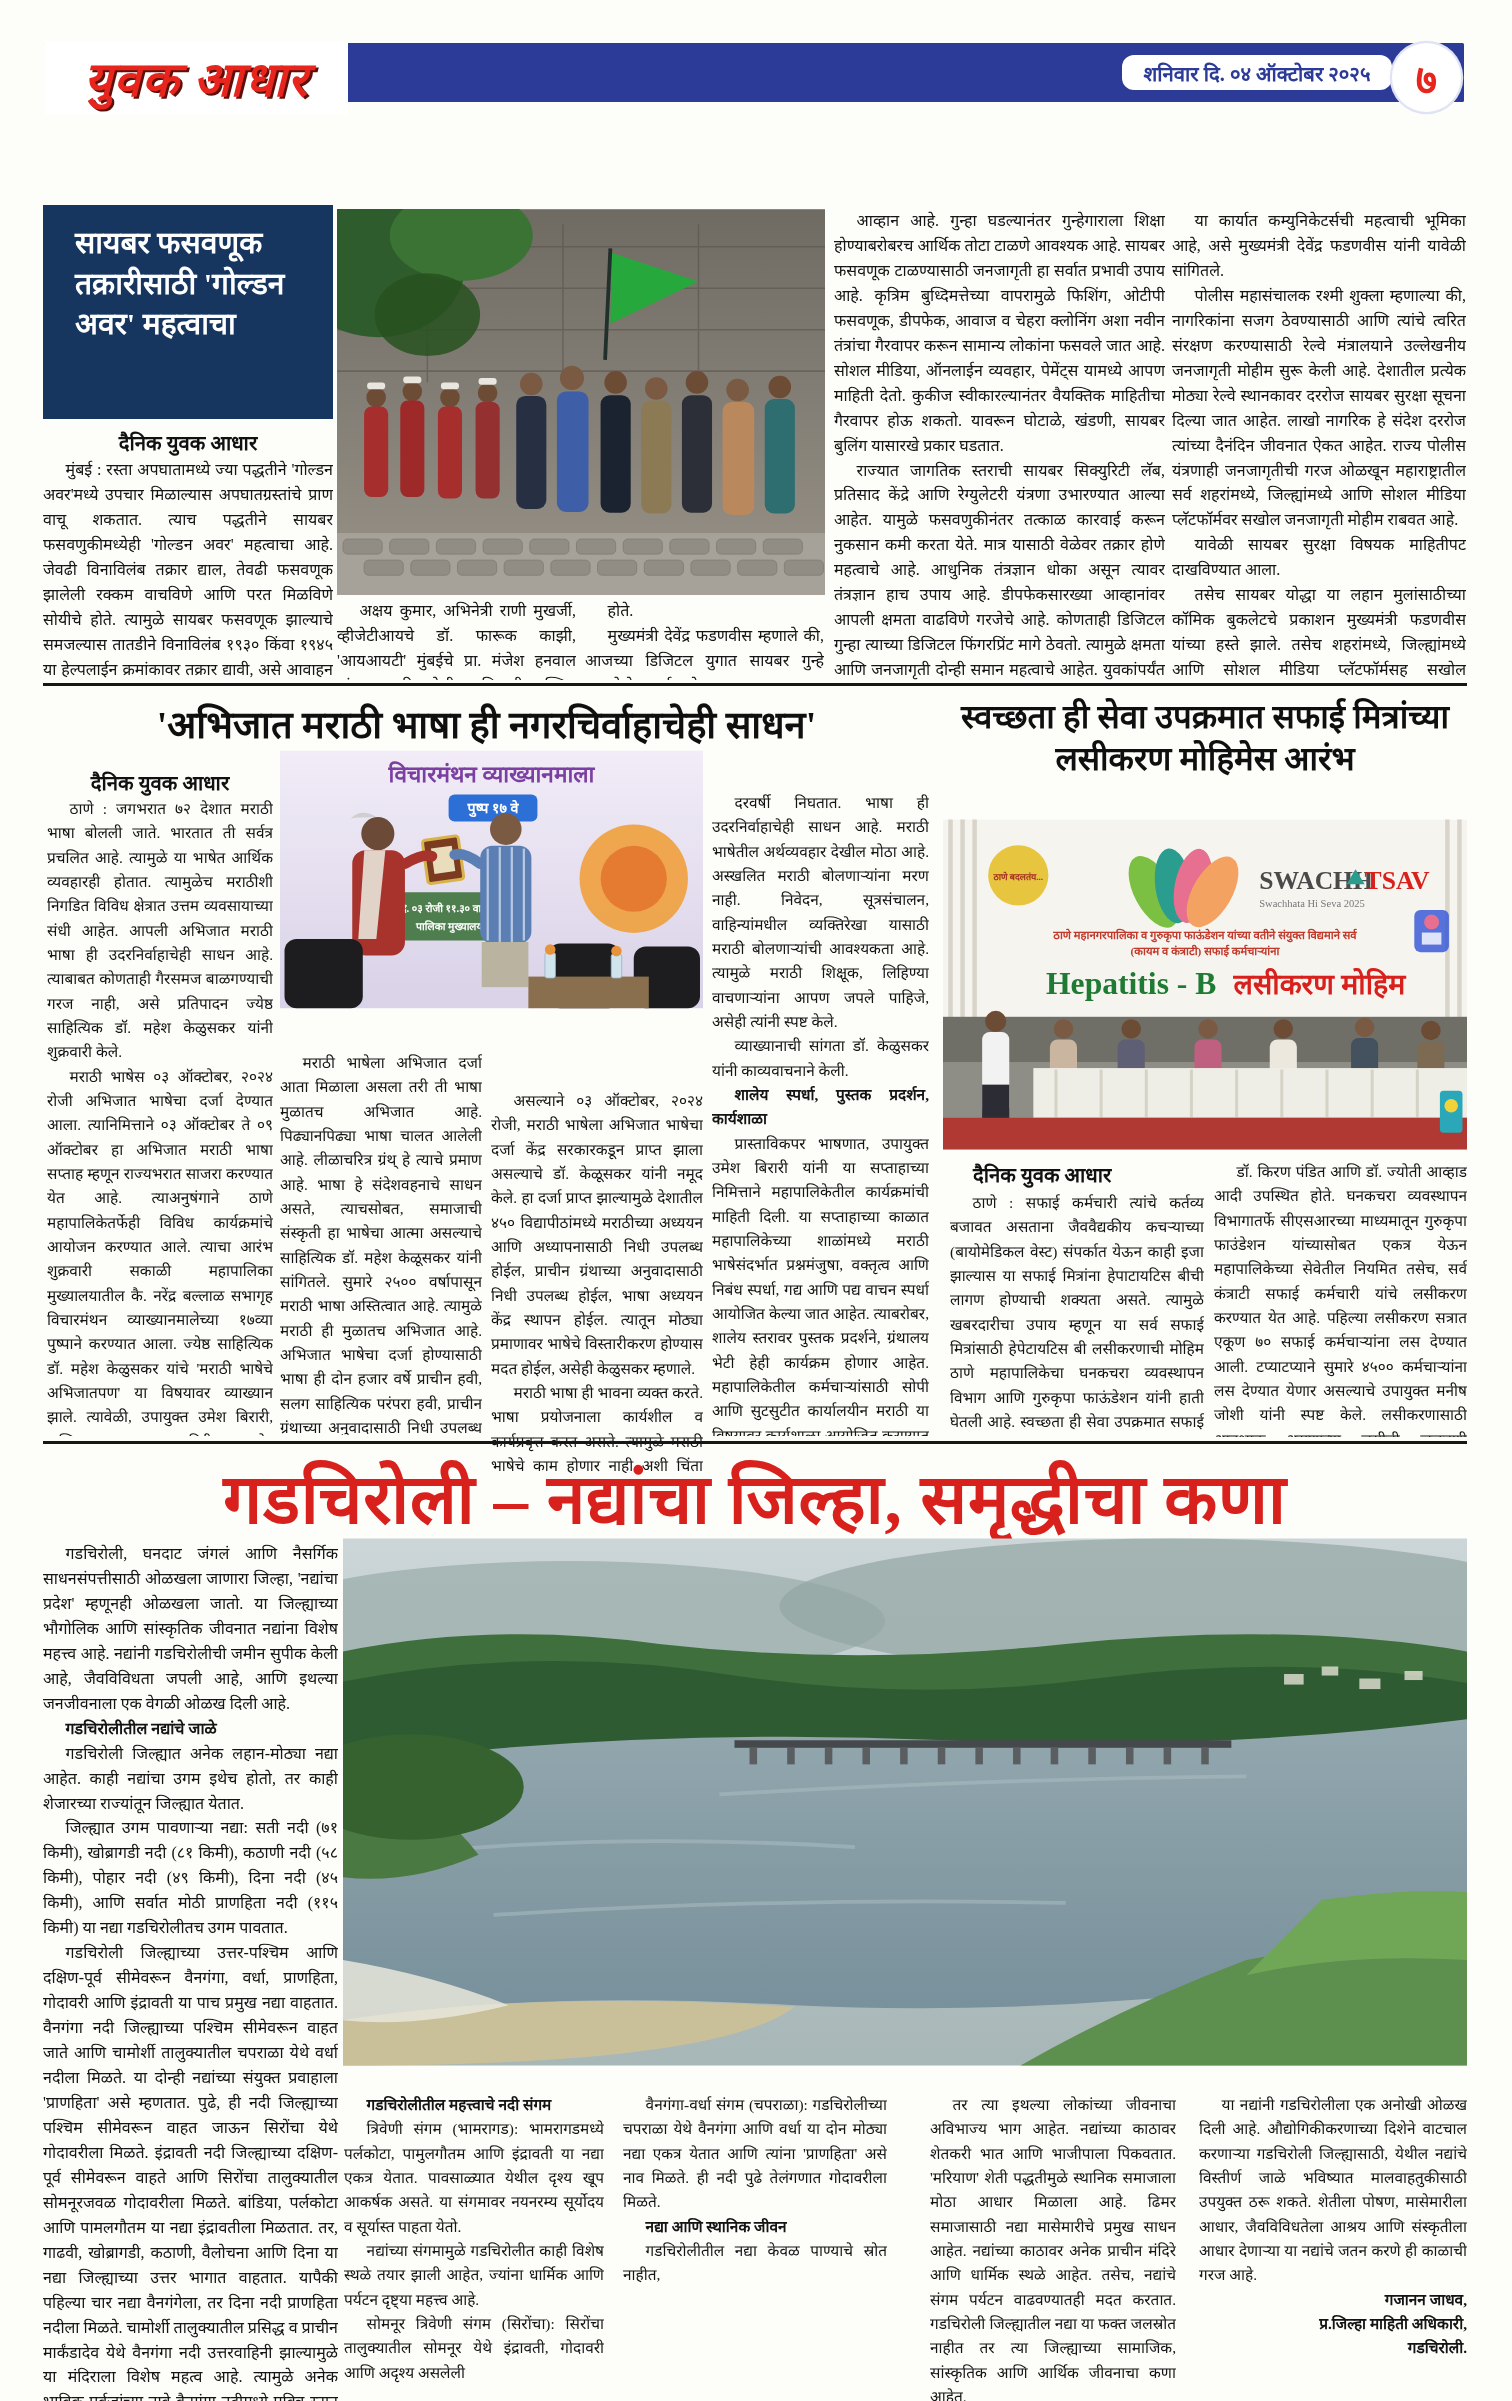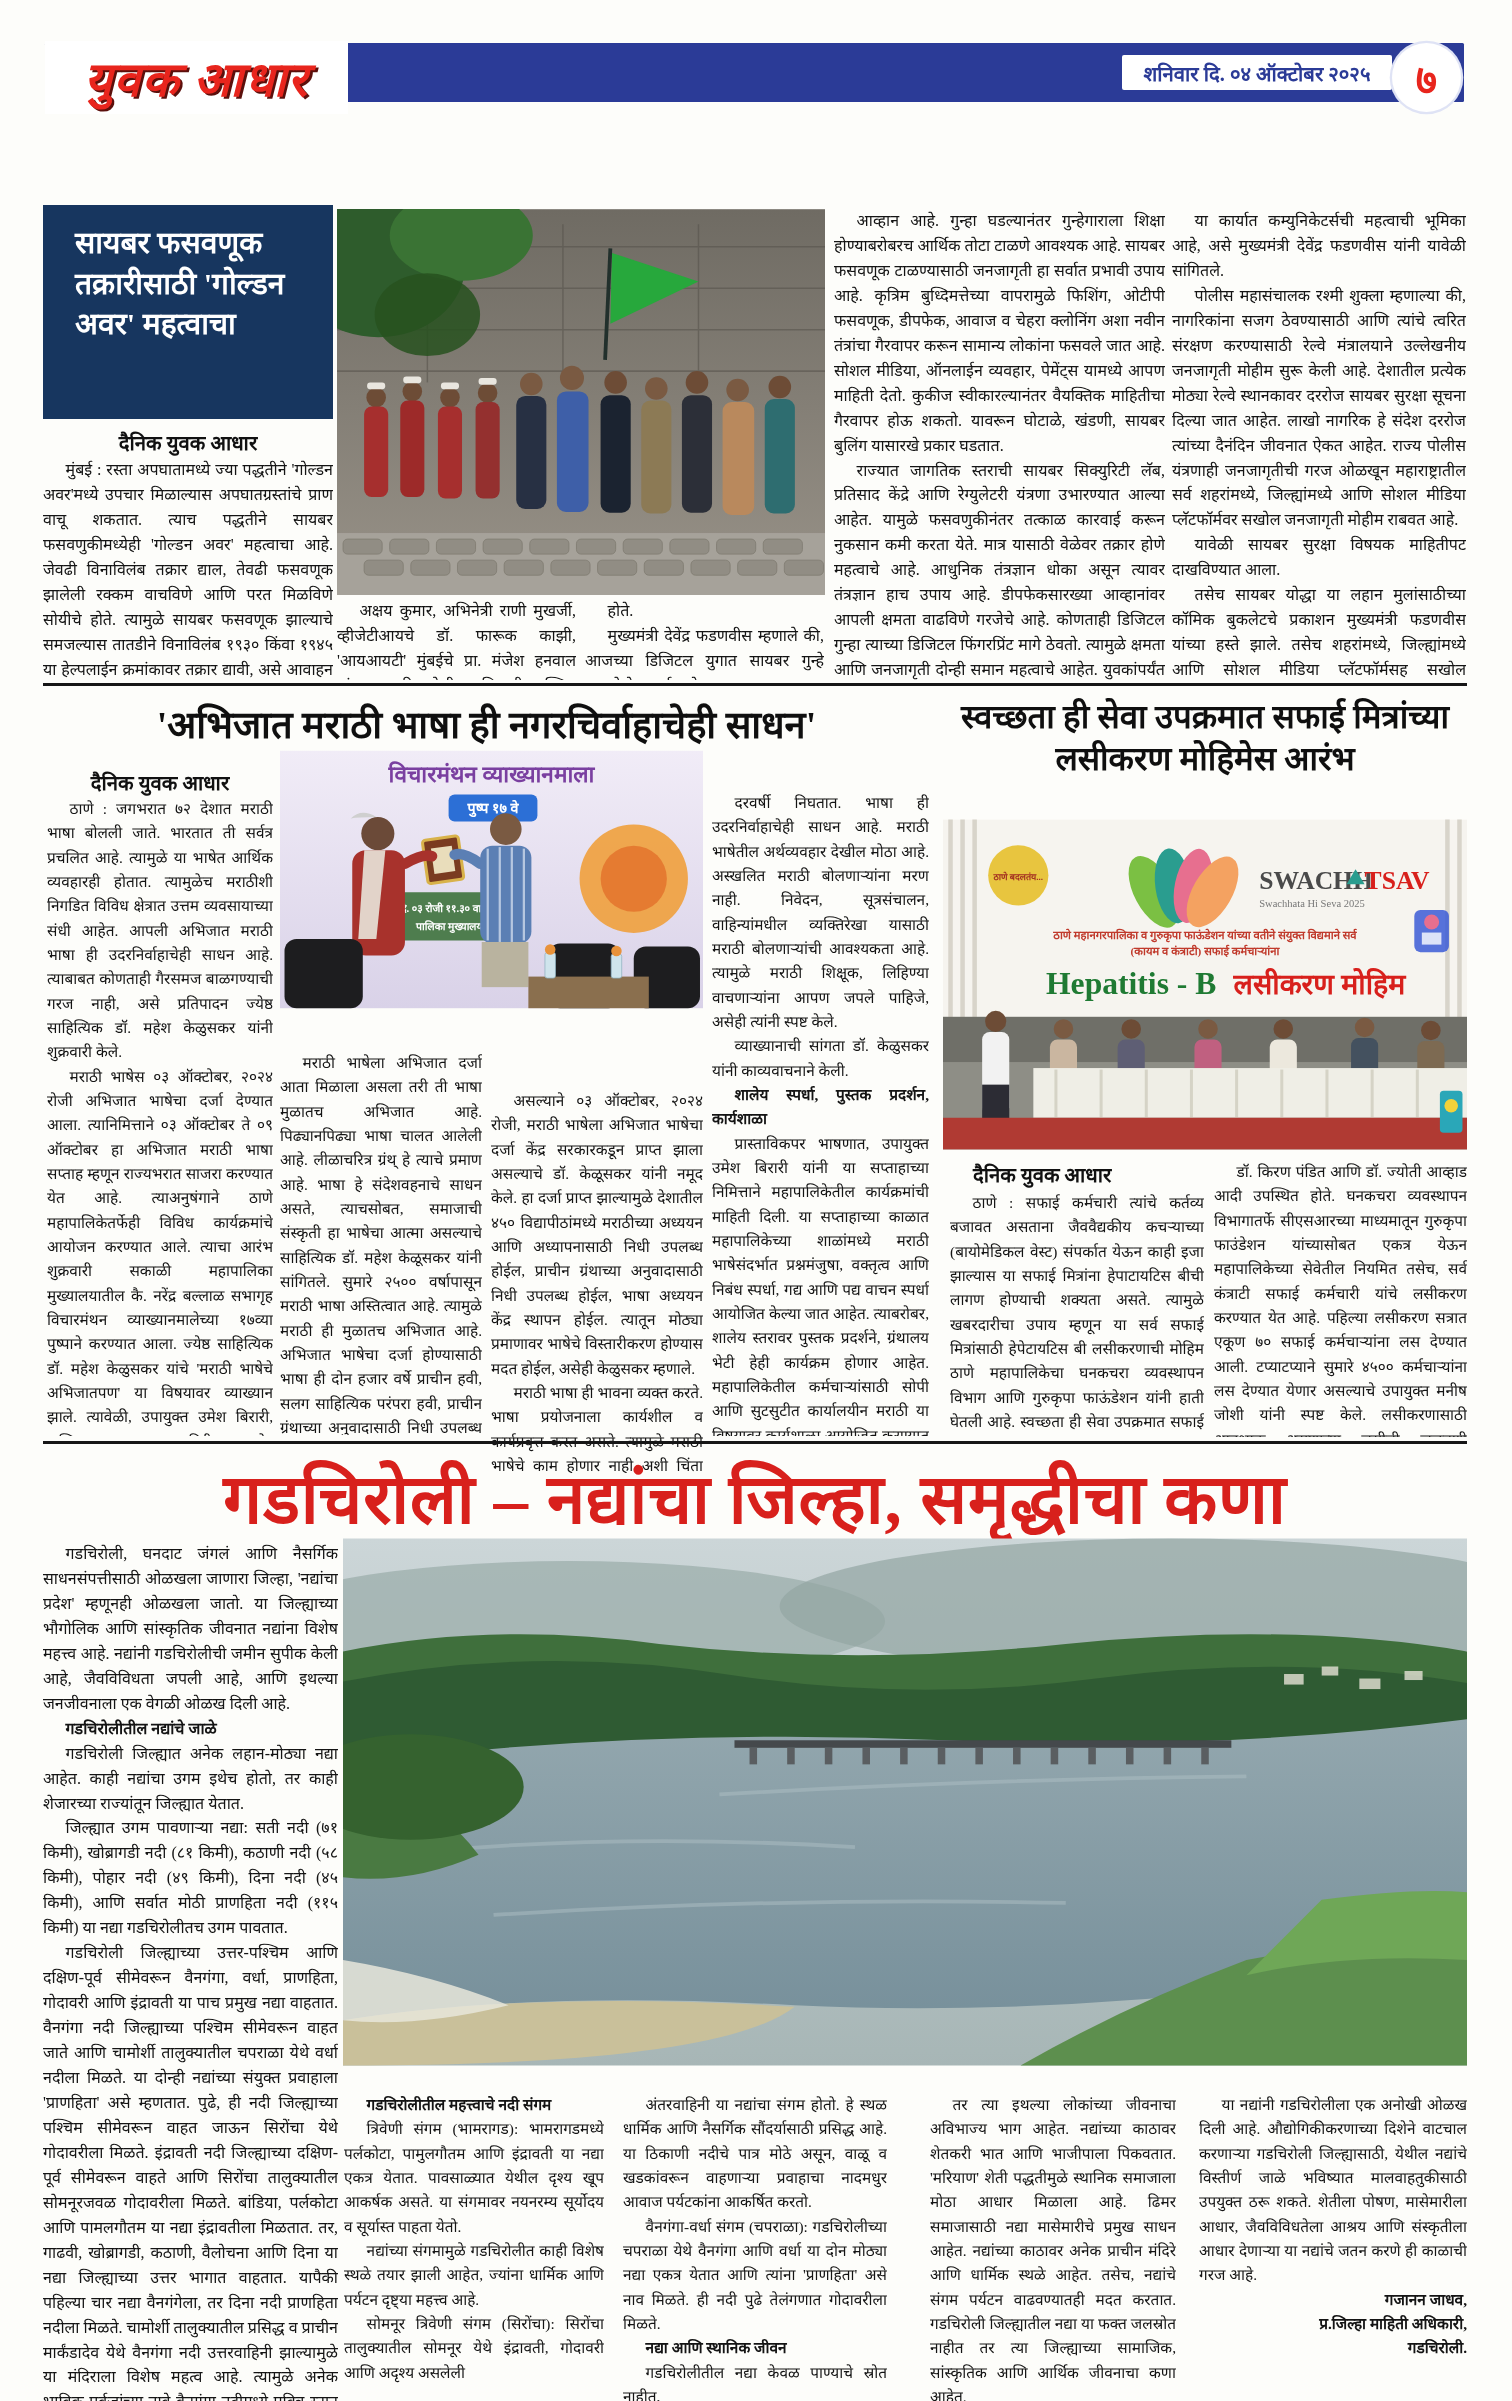--- a/index.html
+++ b/index.html
@@ -4,21 +4,21 @@
 <style>
   html,body{margin:0;padding:0;}
   body{background:#ffffff;font-family:"Liberation Serif", serif;color:#141414;}
   .page{position:relative;width:1512px;height:2401px;background:#fdfdfa;overflow:hidden;}
   .abs{position:absolute;box-sizing:border-box;}
 
   
   .mast-bar{left:45px;top:43px;width:1419px;height:59px;background:#2b3b97;border-radius:1.5px;}
   .mast-logo{left:45px;top:41px;width:303px;height:73px;background:#ffffff;display:flex;align-items:center;justify-content:center;
              font-size:48px;font-weight:bold;font-style:italic;color:#e8251d;text-shadow:2.3px 2.3px 0 #5b100c;letter-spacing:1.5px;}
-  .mast-date{left:1122px;top:55px;width:270px;height:35px;background:#ffffff;border-radius:2px;color:#2b3b97;font-weight:bold;
+  .mast-date{left:1122px;top:55px;width:270px;height:35px;background:#ffffff;border-radius:12px;color:#2b3b97;font-weight:bold;
              font-size:20.3px;display:flex;align-items:center;justify-content:center;}
   .mast-circle{left:1392px;top:43px;width:69px;height:69px;background:#ffffff;border-radius:50%;display:flex;align-items:center;
              justify-content:center;color:#e8251d;font-size:41px;font-weight:bold;box-shadow:0 0 0 2.3px #dfe3f5;}
 
   
   .h-lead{left:45px;top:123px;width:1422px;text-align:center;color:#1f2f9d;font-size:43px;font-weight:bold;
           text-shadow:2.3px 2.3px 0 rgba(31,47,157,0.22);}
   .h2{left:43px;top:697px;width:887px;text-align:center;color:#0f0f0f;font-size:38px;font-weight:bold;}
   .h3{left:943px;top:696px;width:524px;text-align:center;color:#0f0f0f;font-size:33px;font-weight:bold;line-height:1.28;}
   .h4{left:43px;top:1449px;width:1424px;text-align:center;color:#d8201c;font-size:69px;font-weight:bold;letter-spacing:0.8px;}
@@ -422,21 +422,20 @@
   <div class="abs bodytext small a4colA">
     <p class="col-subhead">गडचिरोलीतील महत्त्वाचे नदी संगम</p>
     <div>
         <p>त्रिवेणी संगम (भामरागड): भामरागडमध्ये पर्लकोटा, पामुलगौतम आणि इंद्रावती या नद्या एकत्र येतात. पावसाळ्यात येथील दृश्य खूप आकर्षक असते. या संगमावर नयनरम्य सूर्योदय व सूर्यास्त पाहता येतो.</p>
         <p>नद्यांच्या संगमामुळे गडचिरोलीत काही विशेष स्थळे तयार झाली आहेत, ज्यांना धार्मिक आणि पर्यटन दृष्ट्या महत्त्व आहे.</p>
         <p>सोमनूर त्रिवेणी संगम (सिरोंचा): सिरोंचा तालुक्यातील सोमनूर येथे इंद्रावती, गोदावरी आणि अदृश्य असलेली</p>
       </div>
   </div>
   <div class="abs bodytext small a4colB">
     <div>
-        <p>अंतरवाहिनी या नद्यांचा संगम होतो. हे स्थळ धार्मिक आणि नैसर्गिक सौंदर्यासाठी प्रसिद्ध आहे. या ठिकाणी नदीचे पात्र मोठे असून, वाळू व खडकांवरून वाहणाऱ्या प्रवाहाचा नादमधुर आवाज पर्यटकांना आकर्षित करतो.</p>
         <p>वैनगंगा-वर्धा संगम (चपराळा): गडचिरोलीच्या चपराळा येथे वैनगंगा आणि वर्धा या दोन मोठ्या नद्या एकत्र येतात आणि त्यांना 'प्राणहिता' असे नाव मिळते. ही नदी पुढे तेलंगणात गोदावरीला मिळते.</p>
       </div>
     <p class="col-subhead">नद्या आणि स्थानिक जीवन</p>
     <div>
         <p>गडचिरोलीतील नद्या केवळ पाण्याचे स्रोत नाहीत,</p>
       </div>
   </div>
   <div class="abs bodytext small a4colC">
       <p>तर त्या इथल्या लोकांच्या जीवनाचा अविभाज्य भाग आहेत. नद्यांच्या काठावर शेतकरी भात आणि भाजीपाला पिकवतात. 'मरियाण' शेती पद्धतीमुळे स्थानिक समाजाला मोठा आधार मिळाला आहे. ढिमर समाजासाठी नद्या मासेमारीचे प्रमुख साधन आहेत. नद्यांच्या काठावर अनेक प्राचीन मंदिरे आणि धार्मिक स्थळे आहेत. तसेच, नद्यांचे संगम पर्यटन वाढवण्यातही मदत करतात. गडचिरोली जिल्ह्यातील नद्या या फक्त जलस्रोत नाहीत तर त्या जिल्ह्याच्या सामाजिक, सांस्कृतिक आणि आर्थिक जीवनाचा कणा आहेत.</p>
     </div>

